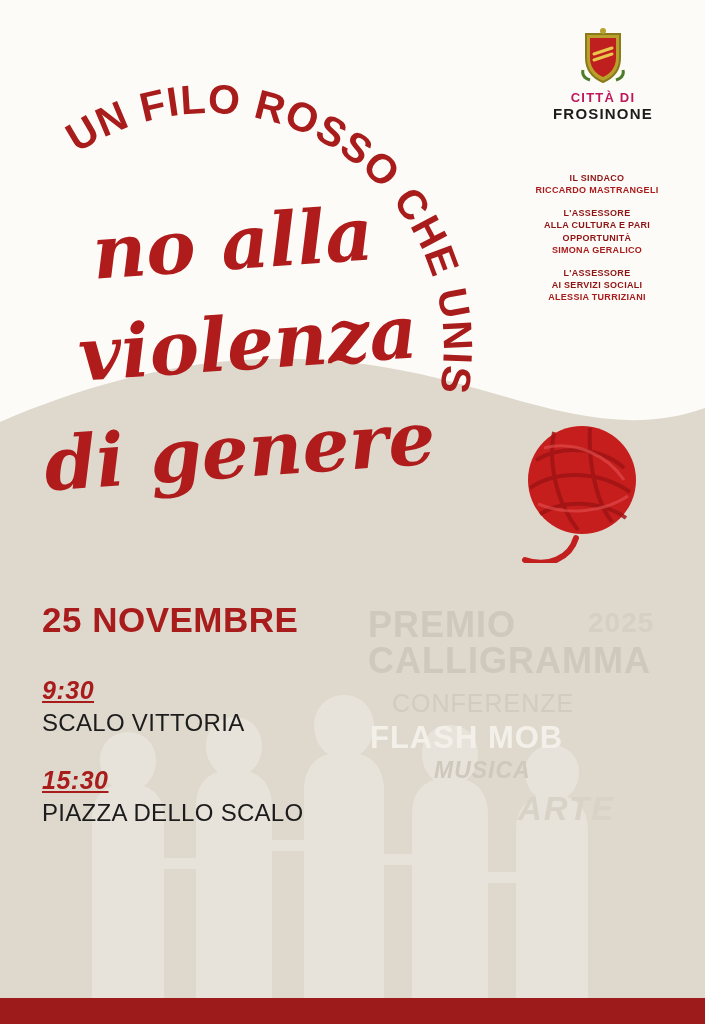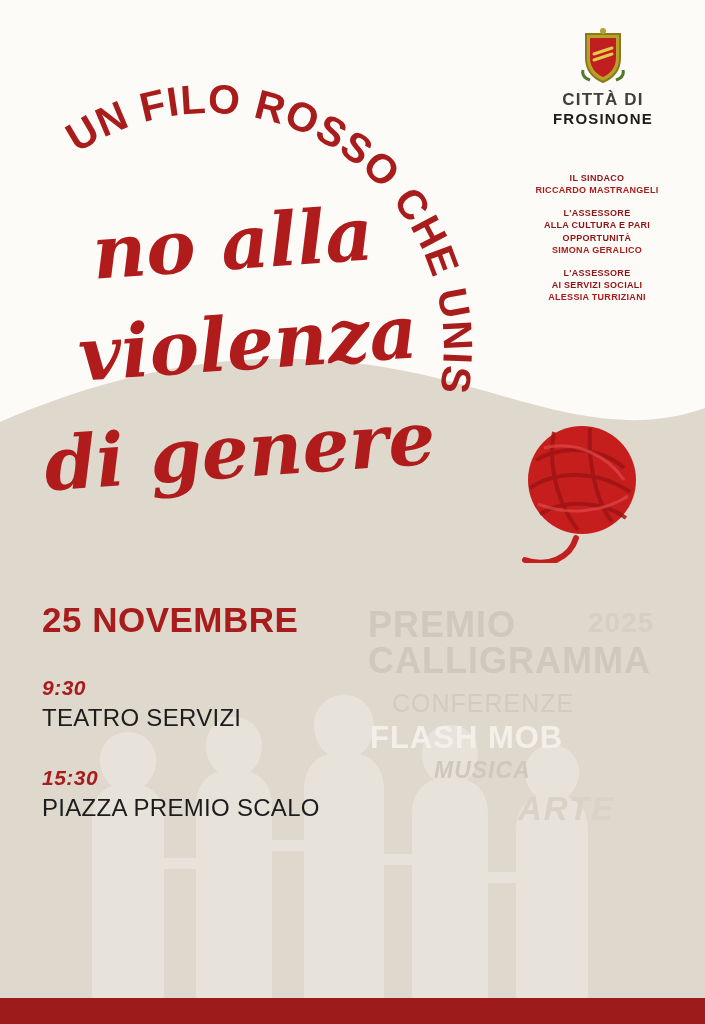--- a/index.html
+++ b/index.html
@@ -75,21 +75,21 @@
   }
   
   .crest-block {
     position: absolute;
     right: 22px; top: 28px;
     width: 160px;
     text-align: center;
   }
   .crest-svg { width: 46px; height: 56px; display: block; margin: 0 auto 6px auto; }
   .city-line1 {
-    font-size: 17px; font-weight: bold; color: #404040; letter-spacing: 1.2px;
+    font-size: 13px; font-weight: bold; color: #be185d; letter-spacing: 1.2px;
   }
   .city-line2 {
     font-size: 15px; font-weight: bold; color: #1c1c1c; letter-spacing: 1.2px;
   }
   .officials {
     position: absolute;
     right: 18px; top: 172px;
     width: 180px;
     text-align: center;
     color: #a81c1c;
@@ -107,22 +107,23 @@
     position: absolute;
     left: 42px; top: 600px;
     font-size: 35px; font-weight: bold; color: #a81c1c;
     letter-spacing: 0.5px;
   }
   .slot {
     position: absolute;
     left: 42px;
   }
   .slot-time {
-    font-size: 21px; font-weight: bold; font-style: italic; color: #a81c1c;
+    font-size: 25px; font-weight: bold; font-style: italic; color: #a81c1c;
     letter-spacing: 0.5px;
+    text-decoration: underline;
   }
   .slot-place {
     font-size: 24px; color: #1c1c1c; letter-spacing: 0.3px; margin-top: 4px;
   }
   .slot-1 { top: 676px; }
   .slot-2 { top: 766px; }
 
   
   .kw {
     position: absolute;
@@ -233,26 +234,26 @@
       <div class="role" style="white-space:pre-line">L'ASSESSORE
 AI SERVIZI SOCIALI</div>
       <div class="name">ALESSIA TURRIZIANI</div>
     </div>
   </div>
 
   <div class="date-big">25 NOVEMBRE</div>
 
   <div class="slot slot-1">
     <div class="slot-time">9:30</div>
-    <div class="slot-place">TEATRO SERVIZI</div>
+    <div class="slot-place">SCALO VITTORIA</div>
   </div>
 
   <div class="slot slot-2">
     <div class="slot-time">15:30</div>
-    <div class="slot-place">PIAZZA PREMIO SCALO</div>
+    <div class="slot-place">PIAZZA DELLO SCALO</div>
   </div>
 
   <div class="kw kw-premio">PREMIO</div>
   <div class="kw kw-calli">CALLIGRAMMA</div>
   <div class="kw kw-2025">2025</div>
   <div class="kw kw-conf">CONFERENZE</div>
   <div class="kw kw-flash">FLASH MOB</div>
   <div class="kw kw-musica">MUSICA</div>
   <div class="kw kw-arte">ARTE</div>
 

